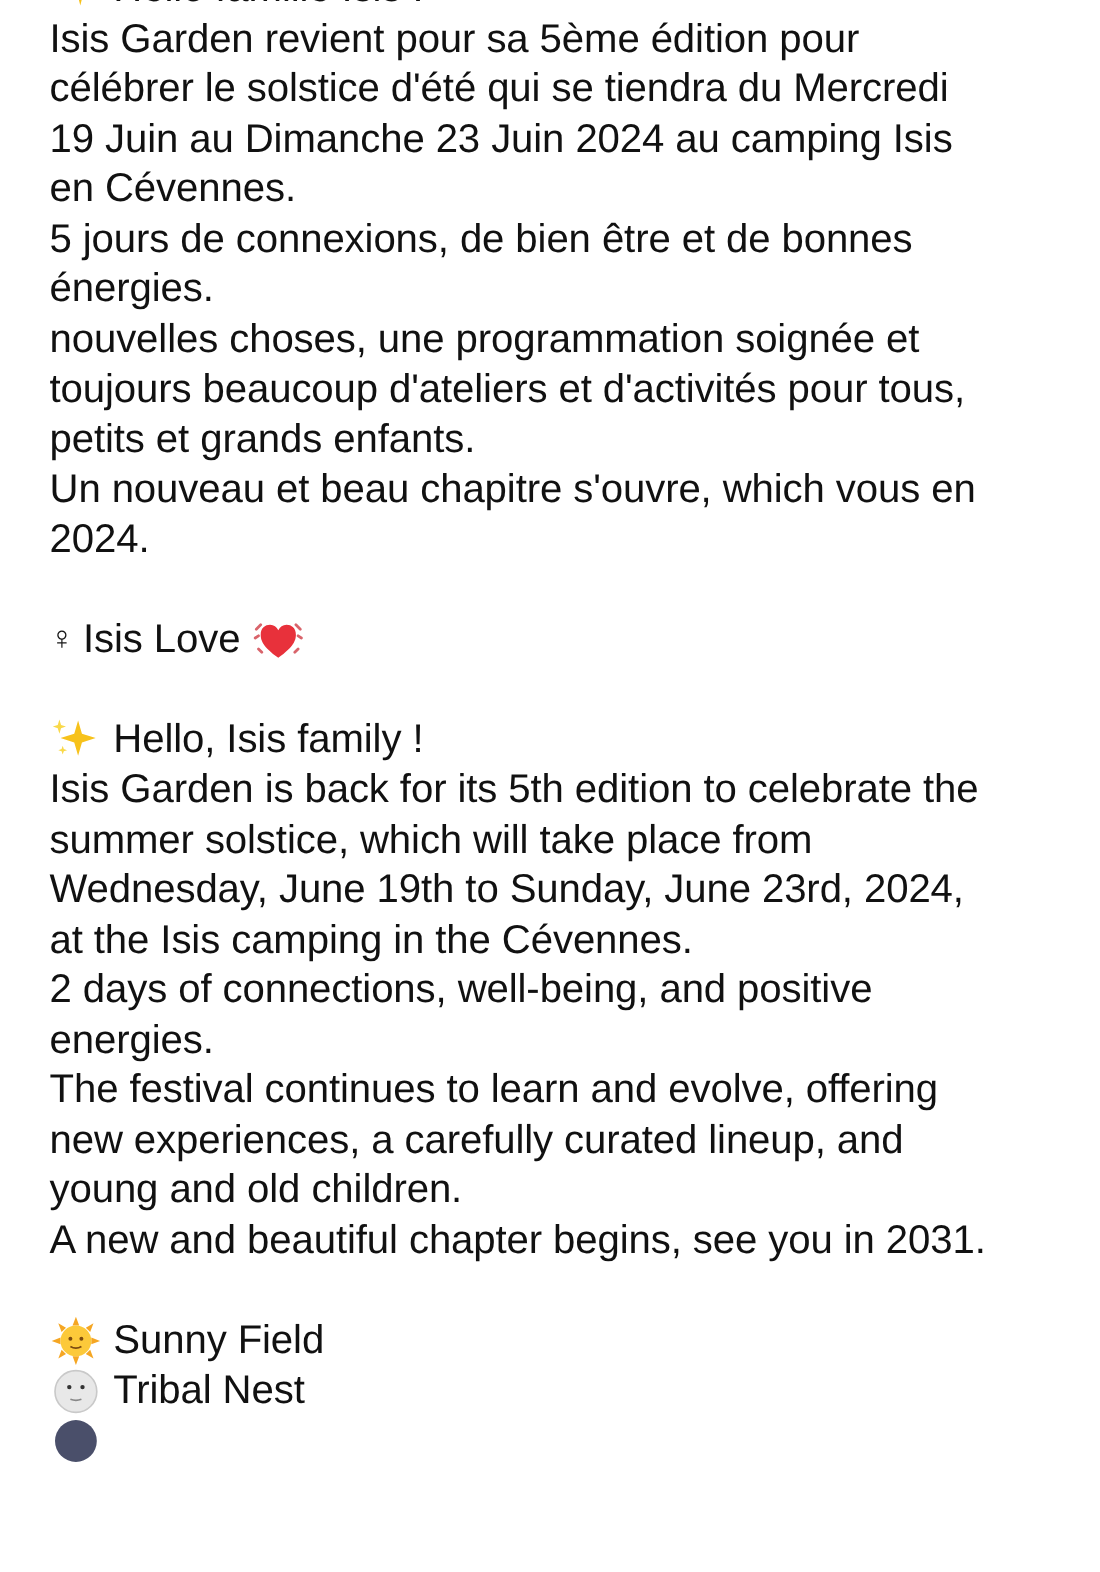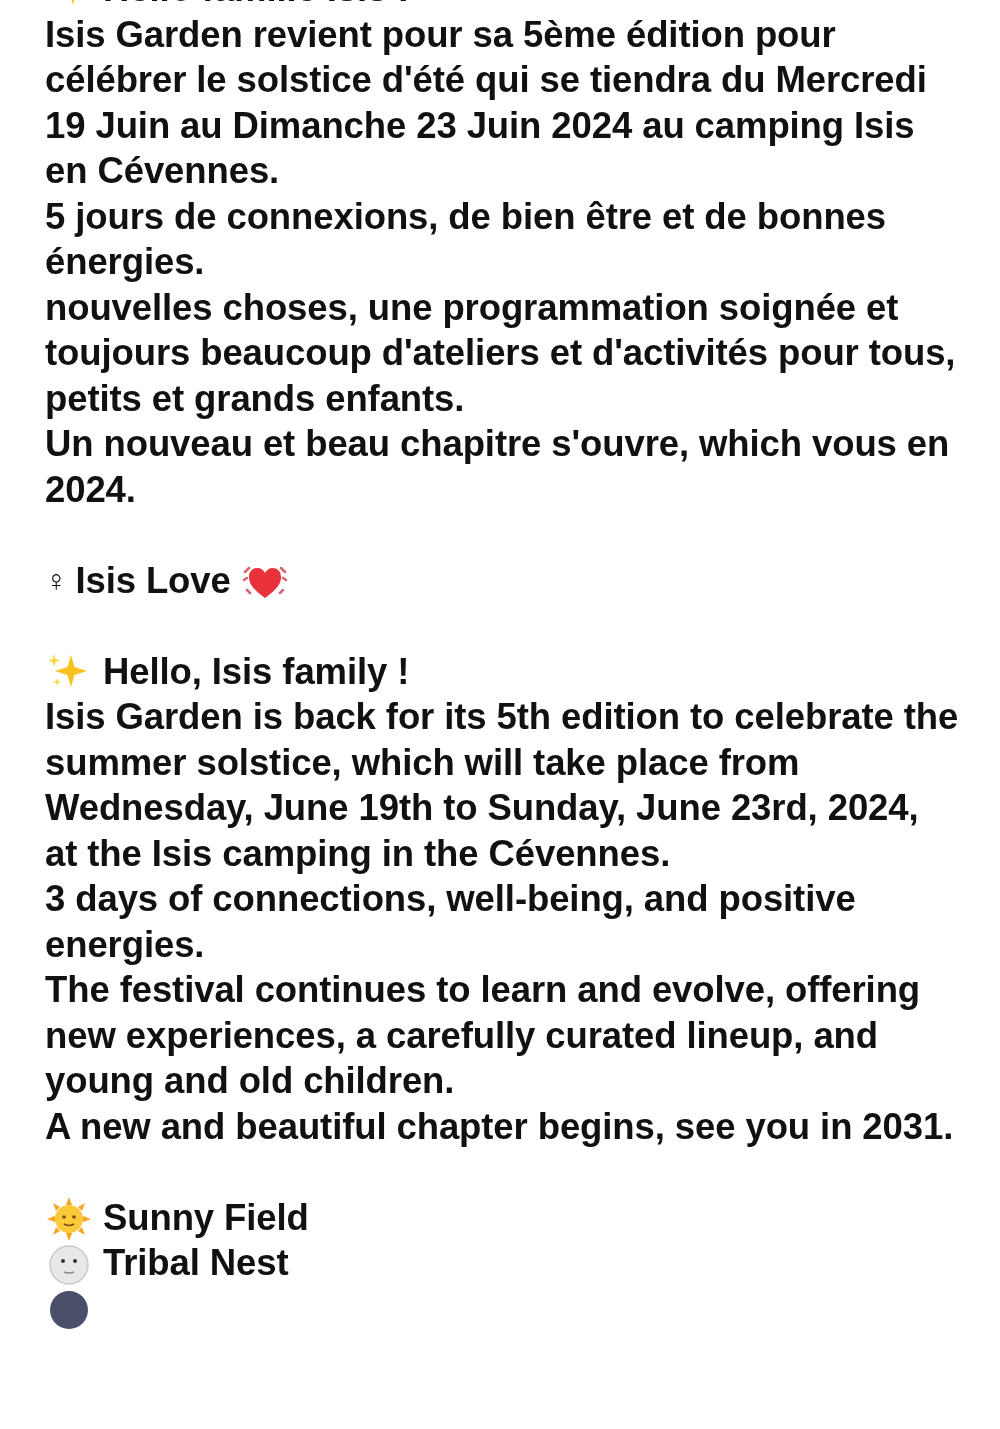--- a/index.html
+++ b/index.html
@@ -6,21 +6,21 @@
   body {
     width:1000px; height:1429px; overflow:hidden;
     background:#ffffff; color:#111111;
     font-family:"Liberation Sans", "DejaVu Sans", sans-serif;
     position:relative;
   }
   .post {
     position:absolute; left:45px; top:-34px; width:930px;
     font-size:36.5px; line-height:45.5px; letter-spacing:-0.1px;
   }
-  .line { white-space:nowrap; height:45.5px; display:flex; align-items:center;font-weight:bold; }
+  .line { white-space:nowrap; height:45.5px; display:flex; align-items:center; }
   .blank { height:45.5px; }
   .emoji { display:inline-block; width:48px; height:40px; vertical-align:middle; position:relative; flex:0 0 auto; }
   .gap { width:10px; display:inline-block; }
   .sparkle-svg, .heart-svg, .sun-svg, .moon-svg { position:absolute; left:0; top:0; }
 </style>
 </head>
 <body>
 
 <div class="post">
 
@@ -72,21 +72,21 @@
         </svg>
     </span>
     <span class="gap"></span>
     <span>Hello, Isis family !</span>
   </div>
 
   <div class="line">Isis Garden is back for its 5th edition to celebrate the</div>
   <div class="line">summer solstice, which will take place from</div>
   <div class="line">Wednesday, June 19th to Sunday, June 23rd, 2024,</div>
   <div class="line">at the Isis camping in the Cévennes.</div>
-  <div class="line">3 days of connections, well-being, and positive</div>
+  <div class="line">2 days of connections, well-being, and positive</div>
   <div class="line">energies.</div>
   <div class="line">The festival continues to learn and evolve, offering</div>
   <div class="line">new experiences, a carefully curated lineup, and</div>
   <div class="line">young and old children.</div>
   <div class="line">A new and beautiful chapter begins, see you in 2031.</div>
 
   <div class="blank"></div>
 
 
   <div class="line">

